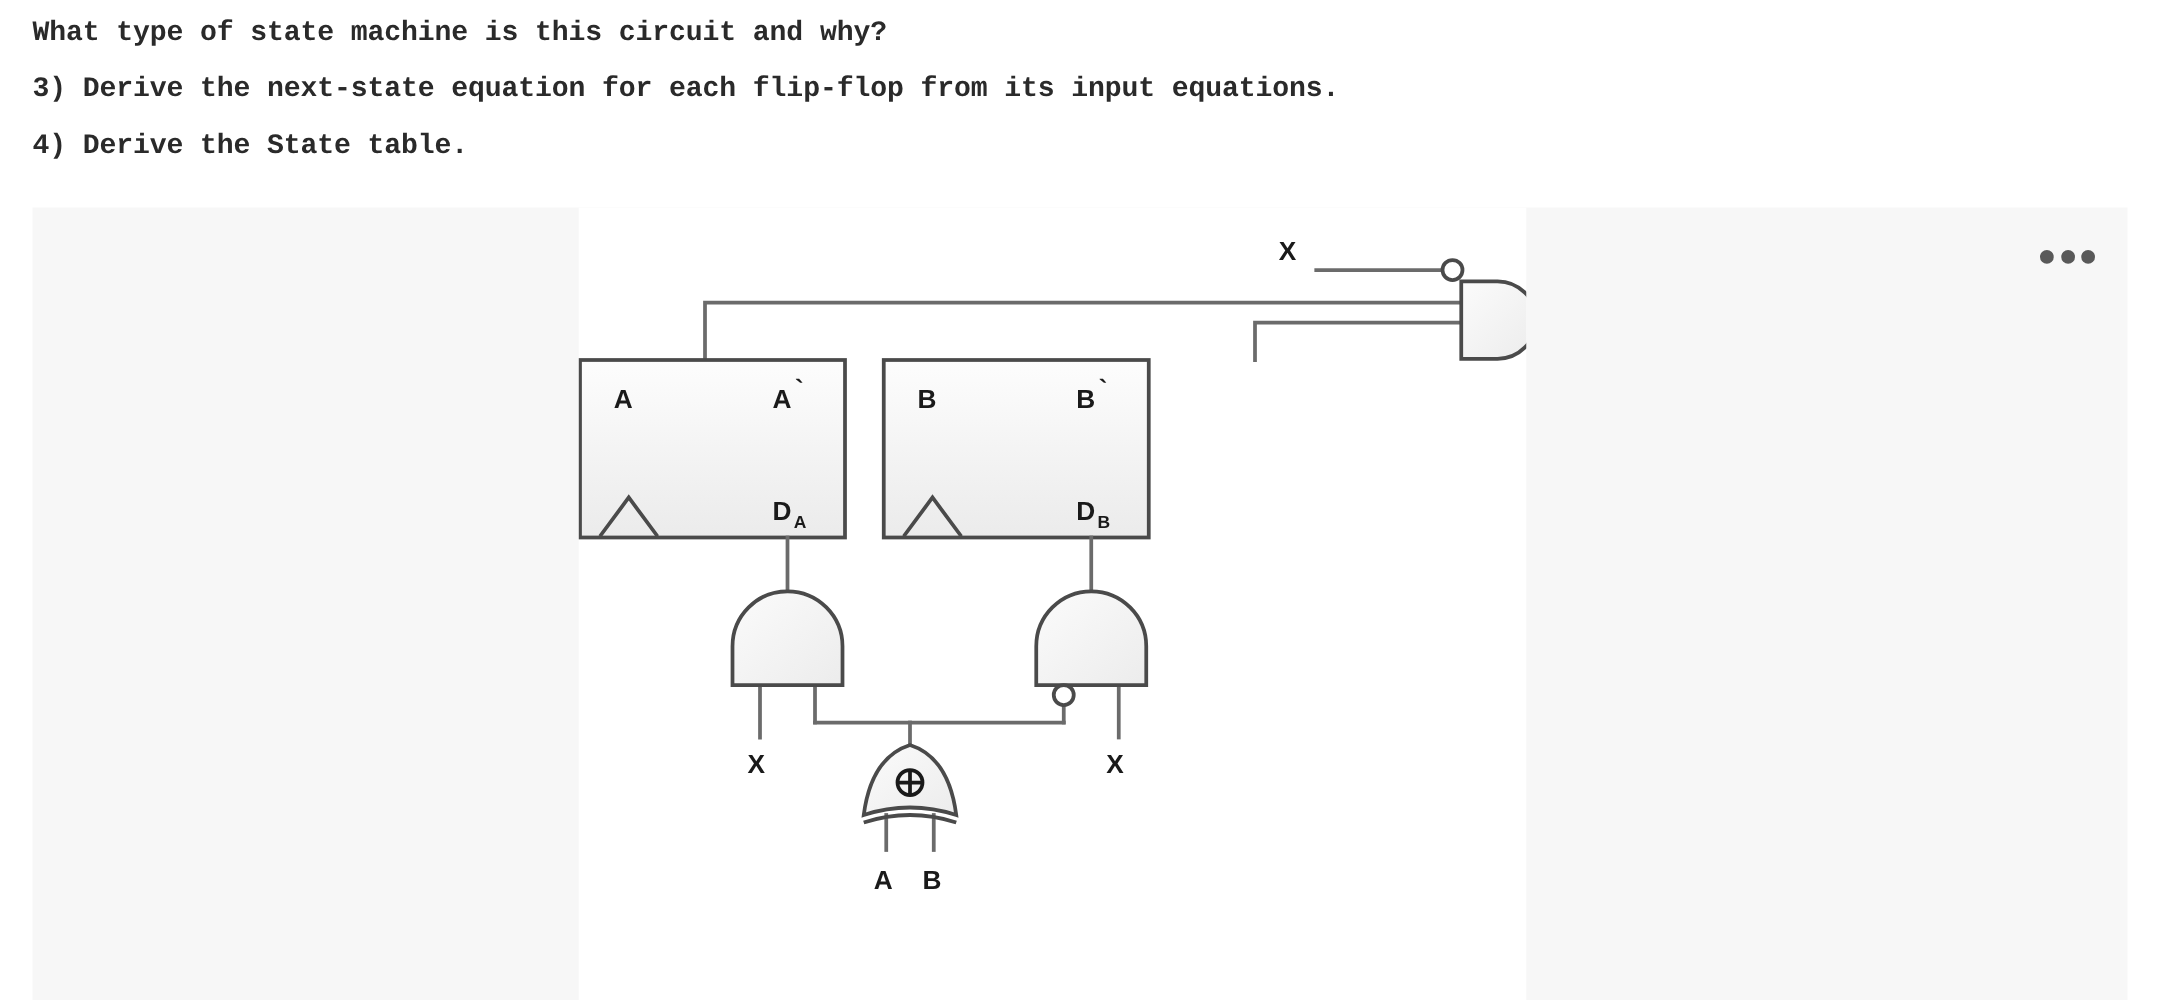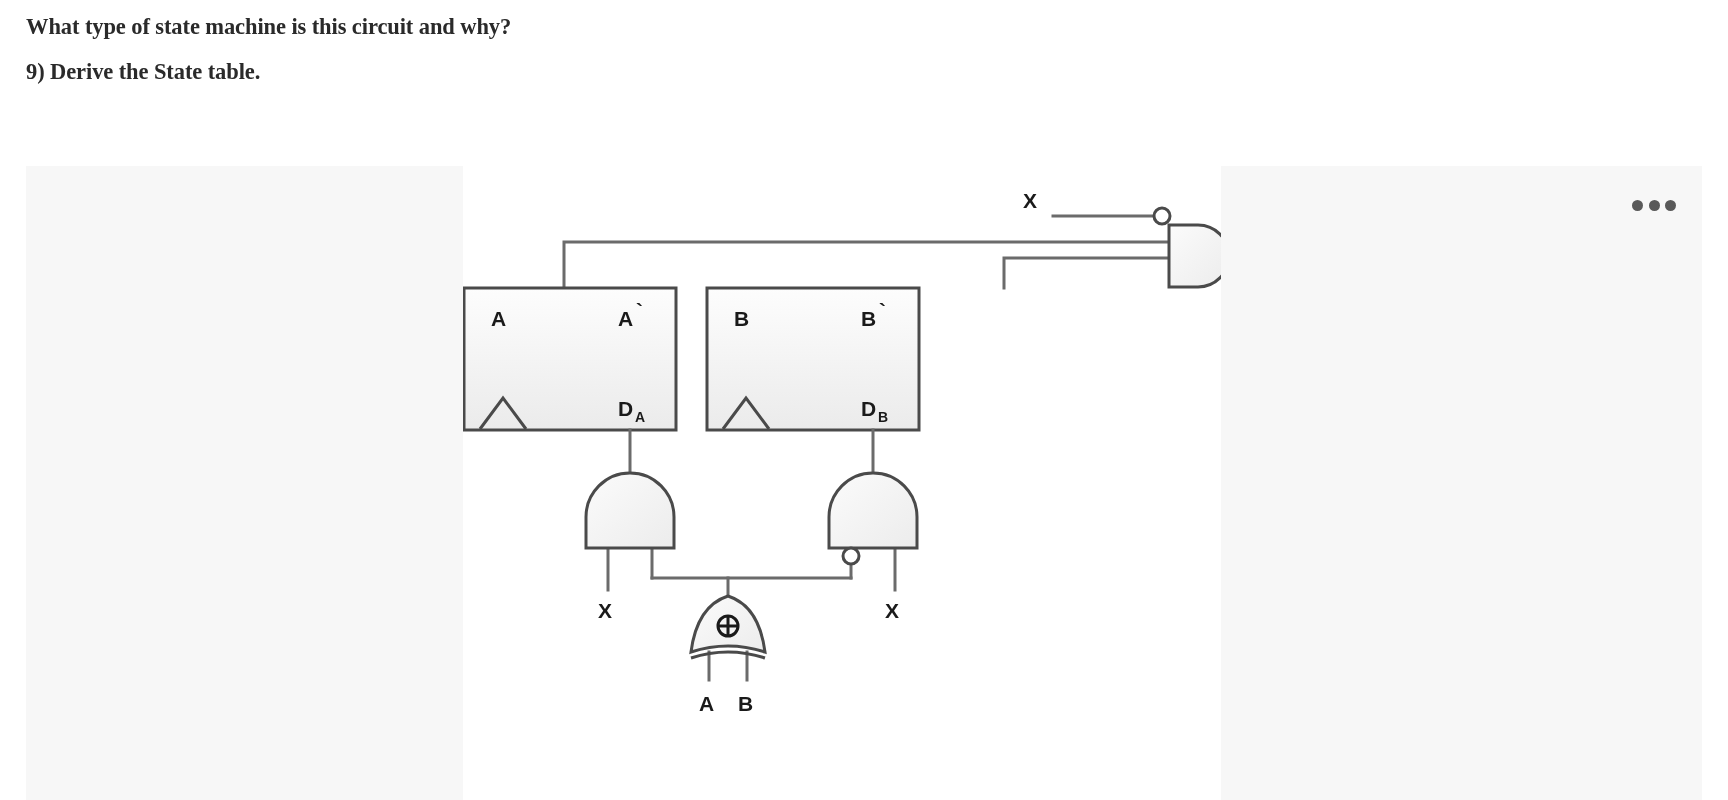--- a/index.html
+++ b/index.html
@@ -21,21 +21,21 @@
 
   
   .question-block {
     position: absolute;
     left: 26px;
     top: 4px;
     width: 1640px;
   }
 
   .question-line {
-    font-family: Liberation Serif, serif;
+    font-family: Liberation Mono, monospace;
     font-size: 22.5px;
     font-weight: bold;
     color: #2a2a2a;
     line-height: 45px;
     white-space: nowrap;
     letter-spacing: -0.1px;
   }
 
   
   .attachment-panel {
@@ -103,21 +103,22 @@
     fill: #1a1a1a;
   }
 </style>
 </head>
 <body>
 
 <div id="page">
 
   <div class="question-block">
     <div class="question-line">What type of state machine is this circuit and why?</div>
-    <div class="question-line">9) Derive the State table.</div>
+    <div class="question-line">3) Derive the next-state equation for each flip-flop from its input equations.</div>
+    <div class="question-line">4) Derive the State table.</div>
   </div>
 
   <div class="attachment-panel">
 
     <div class="overflow-menu">
       <span class="dot"></span>
       <span class="dot"></span>
       <span class="dot"></span>
     </div>
 

